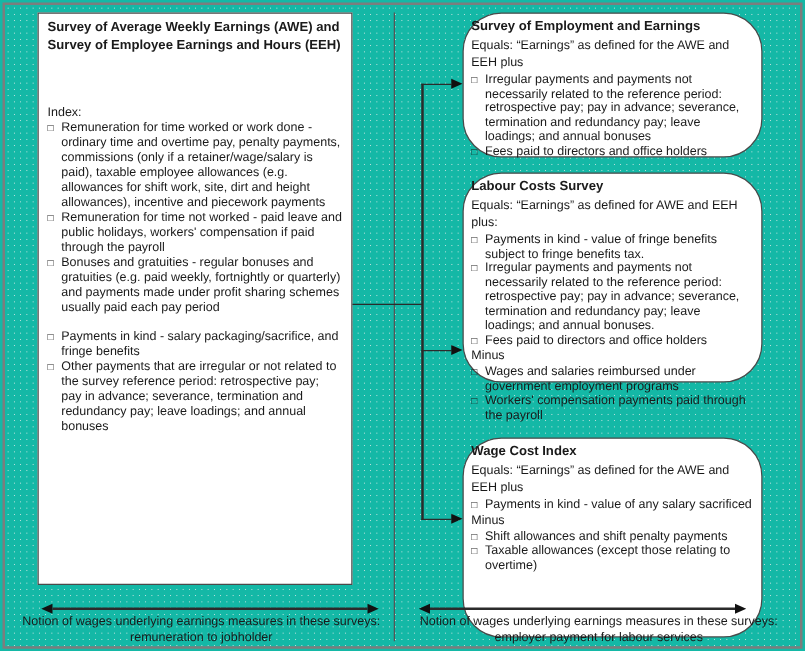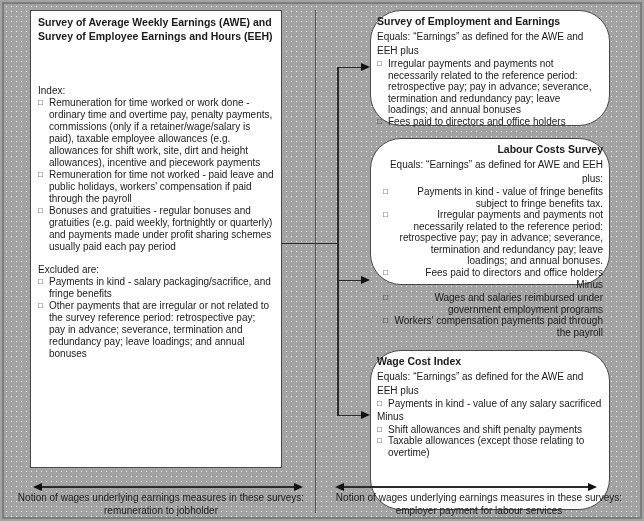--- a/index.html
+++ b/index.html
@@ -1,26 +1,26 @@
 <!DOCTYPE html>
 <html><head>
 <meta charset="utf-8">
 <style>
   html,body{margin:0;padding:0;background:#fff;}
-  .stage{position:relative;width:644px;height:521px;background:#a3a3a3;
+  .stage{position:relative;width:644px;height:521px;background:#14b8a6;
          font-family:"Liberation Sans",sans-serif;color:#1a1a1a;overflow:hidden;}
   .frame{position:absolute;left:2px;top:2px;width:636px;height:513px;
          border:2px solid #7d7d7d;
          background-image:radial-gradient(#ededed 0.5px, transparent 0.6px);
          background-size:5px 5px;}
   .box{position:absolute;border:1px solid #4a4a4a;background:#fff;box-sizing:border-box;}
   .left-box{left:30px;top:10px;width:252px;height:458px;padding:5px 7px;}
   .rbox{left:370px;width:240px;padding:3px 6px;border-radius:31px;}
   .rbox1{top:10px;height:116px;}
-  .rbox2{top:138px;height:147px;text-align:right;}
+  .rbox2{top:138px;height:168px;}
   .rbox3{top:350px;height:160px;}
   .ltitle{font-weight:bold;font-size:10.5px;line-height:13.5px;}
   .rtitle{font-weight:bold;font-size:10.5px;line-height:15px;margin-bottom:1px;}
   .lbody{font-size:10px;line-height:12px;}
   .rbody{font-size:10px;line-height:11.5px;}
   .lbl{white-space:pre-wrap;}
   .rbody .lbl{line-height:14px;}
   .gap{height:42px;}
   .gap-s{height:11px;}
   .bullet{display:flex;}
@@ -54,21 +54,20 @@
         </div>
         <div class="bullet">
           <span class="sq">□</span>
           <span class="bt">Remuneration for time not worked - paid leave and public holidays, workers' compensation if paid through the payroll</span>
         </div>
         <div class="bullet">
           <span class="sq">□</span>
           <span class="bt">Bonuses and gratuities - regular bonuses and gratuities (e.g. paid weekly, fortnightly or quarterly) and payments made under profit sharing schemes usually paid each pay period</span>
         </div>
         <div class="gap-s"></div>
-        <div class="lbl">Excluded are:</div>
         <div class="bullet">
           <span class="sq">□</span>
           <span class="bt">Payments in kind - salary packaging/sacrifice, and fringe benefits</span>
         </div>
         <div class="bullet">
           <span class="sq">□</span>
           <span class="bt">Other payments that are irregular or not related to the survey reference period: retrospective pay; pay in advance; severance, termination and redundancy pay; leave loadings; and annual bonuses</span>
         </div>
       </div>
   </div>

